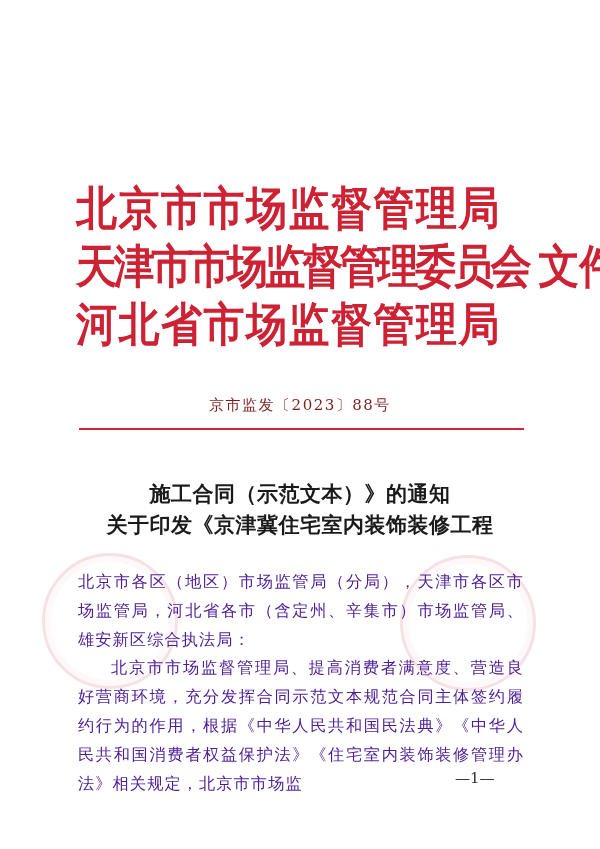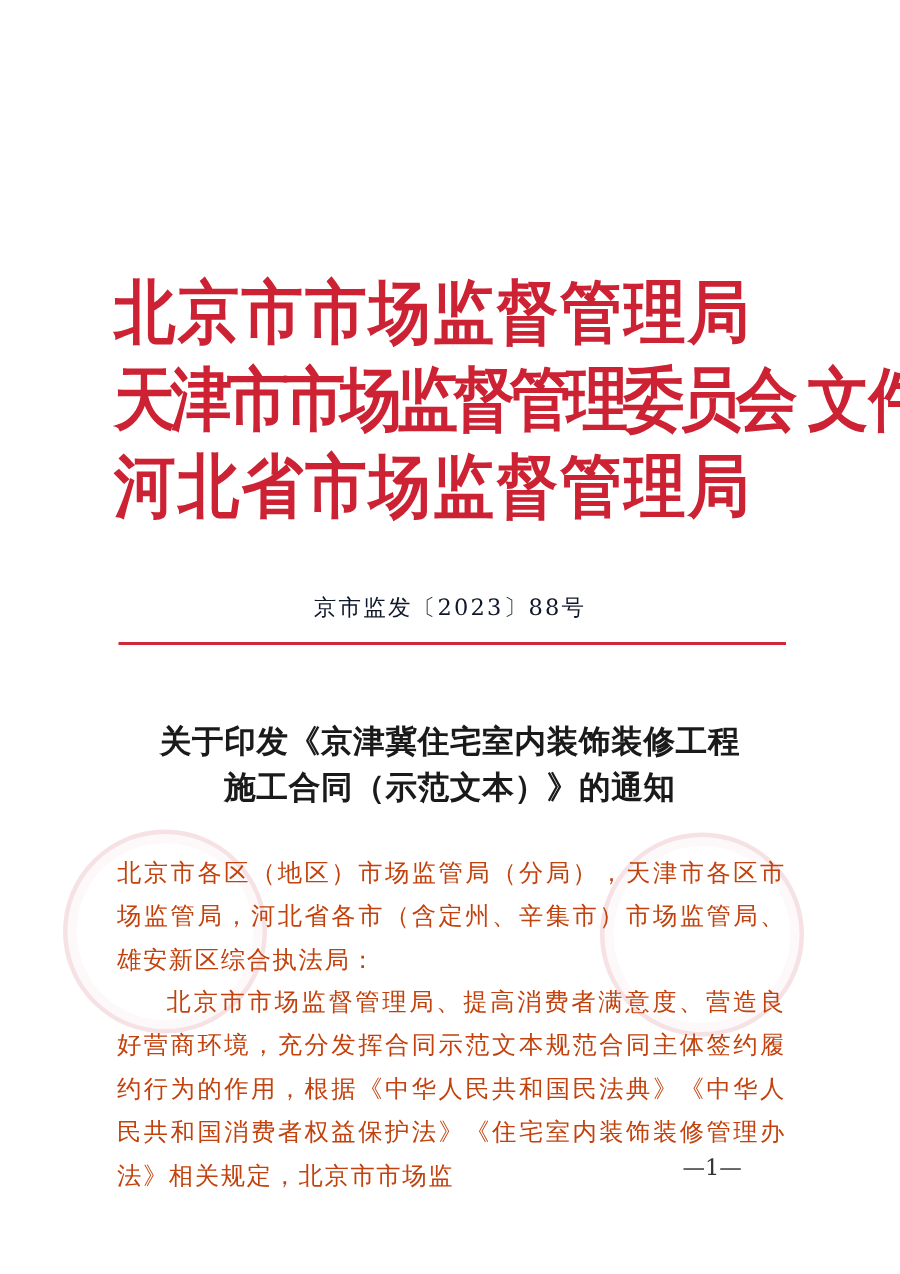--- a/index.html
+++ b/index.html
@@ -18,32 +18,32 @@
     .header-block { position: absolute; left: 76px; top: 176px; width: 470px; }
     .header-line {
       color: #cc2233; font-family: "DejaVu Serif", "Liberation Serif", serif;
       font-weight: bold; font-size: 41px; line-height: 58px; height: 58px;
       letter-spacing: 1.5px; white-space: nowrap; transform: scaleY(1.12); transform-origin: left top;
     }
     .header-line.tight { letter-spacing: -3.3px; }
     .header-line .suffix { letter-spacing: 0px; margin-left: 10px; }
     .doc-number {
       position: absolute; left: 0; width: 600px; top: 396px; text-align: center;
-      font-size: 15px; color: #0f172a; letter-spacing: 1.5px;
+      font-size: 15px; color: #7f1d1d; letter-spacing: 1.5px;
     }
     .red-rule {
       position: absolute; left: 79px; top: 428px; width: 445px; height: 2px; background: #d1273a;
     }
     .title {
       position: absolute; left: 0; width: 600px; top: 478px; text-align: center;
       font-weight: bold; font-size: 21px; line-height: 31px; color: #1a1a1a; letter-spacing: 0.5px;
     }
     .body-text {
       position: absolute; left: 78px; top: 568px; width: 446px;
-      font-size: 16.2px; line-height: 28.8px; color: #c2410c; text-align: justify; letter-spacing: 1.1px;
+      font-size: 16.2px; line-height: 28.8px; color: #4c1d95; text-align: justify; letter-spacing: 1.1px;
     }
     .body-text p { margin: 0; }
     .body-text .indent { text-indent: 33px; }
     .page-number {
       position: absolute; left: 455px; top: 769px; font-size: 15px; color: #333;
     }
   </style>
 </head>
 <body>
 
@@ -62,22 +62,22 @@
     <div class="header-line">
       <span>河北省市场监督管理局</span>
     </div>
   </div>
 
   <div class="doc-number">京市监发〔2023〕88号</div>
 
   <div class="red-rule"></div>
 
   <div class="title">
+    <div>施工合同（示范文本）》的通知</div>
     <div>关于印发《京津冀住宅室内装饰装修工程</div>
-    <div>施工合同（示范文本）》的通知</div>
   </div>
 
   <div class="body-text">
     <p>北京市各区（地区）市场监管局（分局），天津市各区市场监管局，河北省各市（含定州、辛集市）市场监管局、雄安新区综合执法局：</p>
     <p class="indent">北京市市场监督管理局、提高消费者满意度、营造良好营商环境，充分发挥合同示范文本规范合同主体签约履约行为的作用，根据《中华人民共和国民法典》《中华人民共和国消费者权益保护法》《住宅室内装饰装修管理办法》相关规定，北京市市场监</p>
   </div>
 
   <div class="page-number">—1—</div>
 
 </div>

